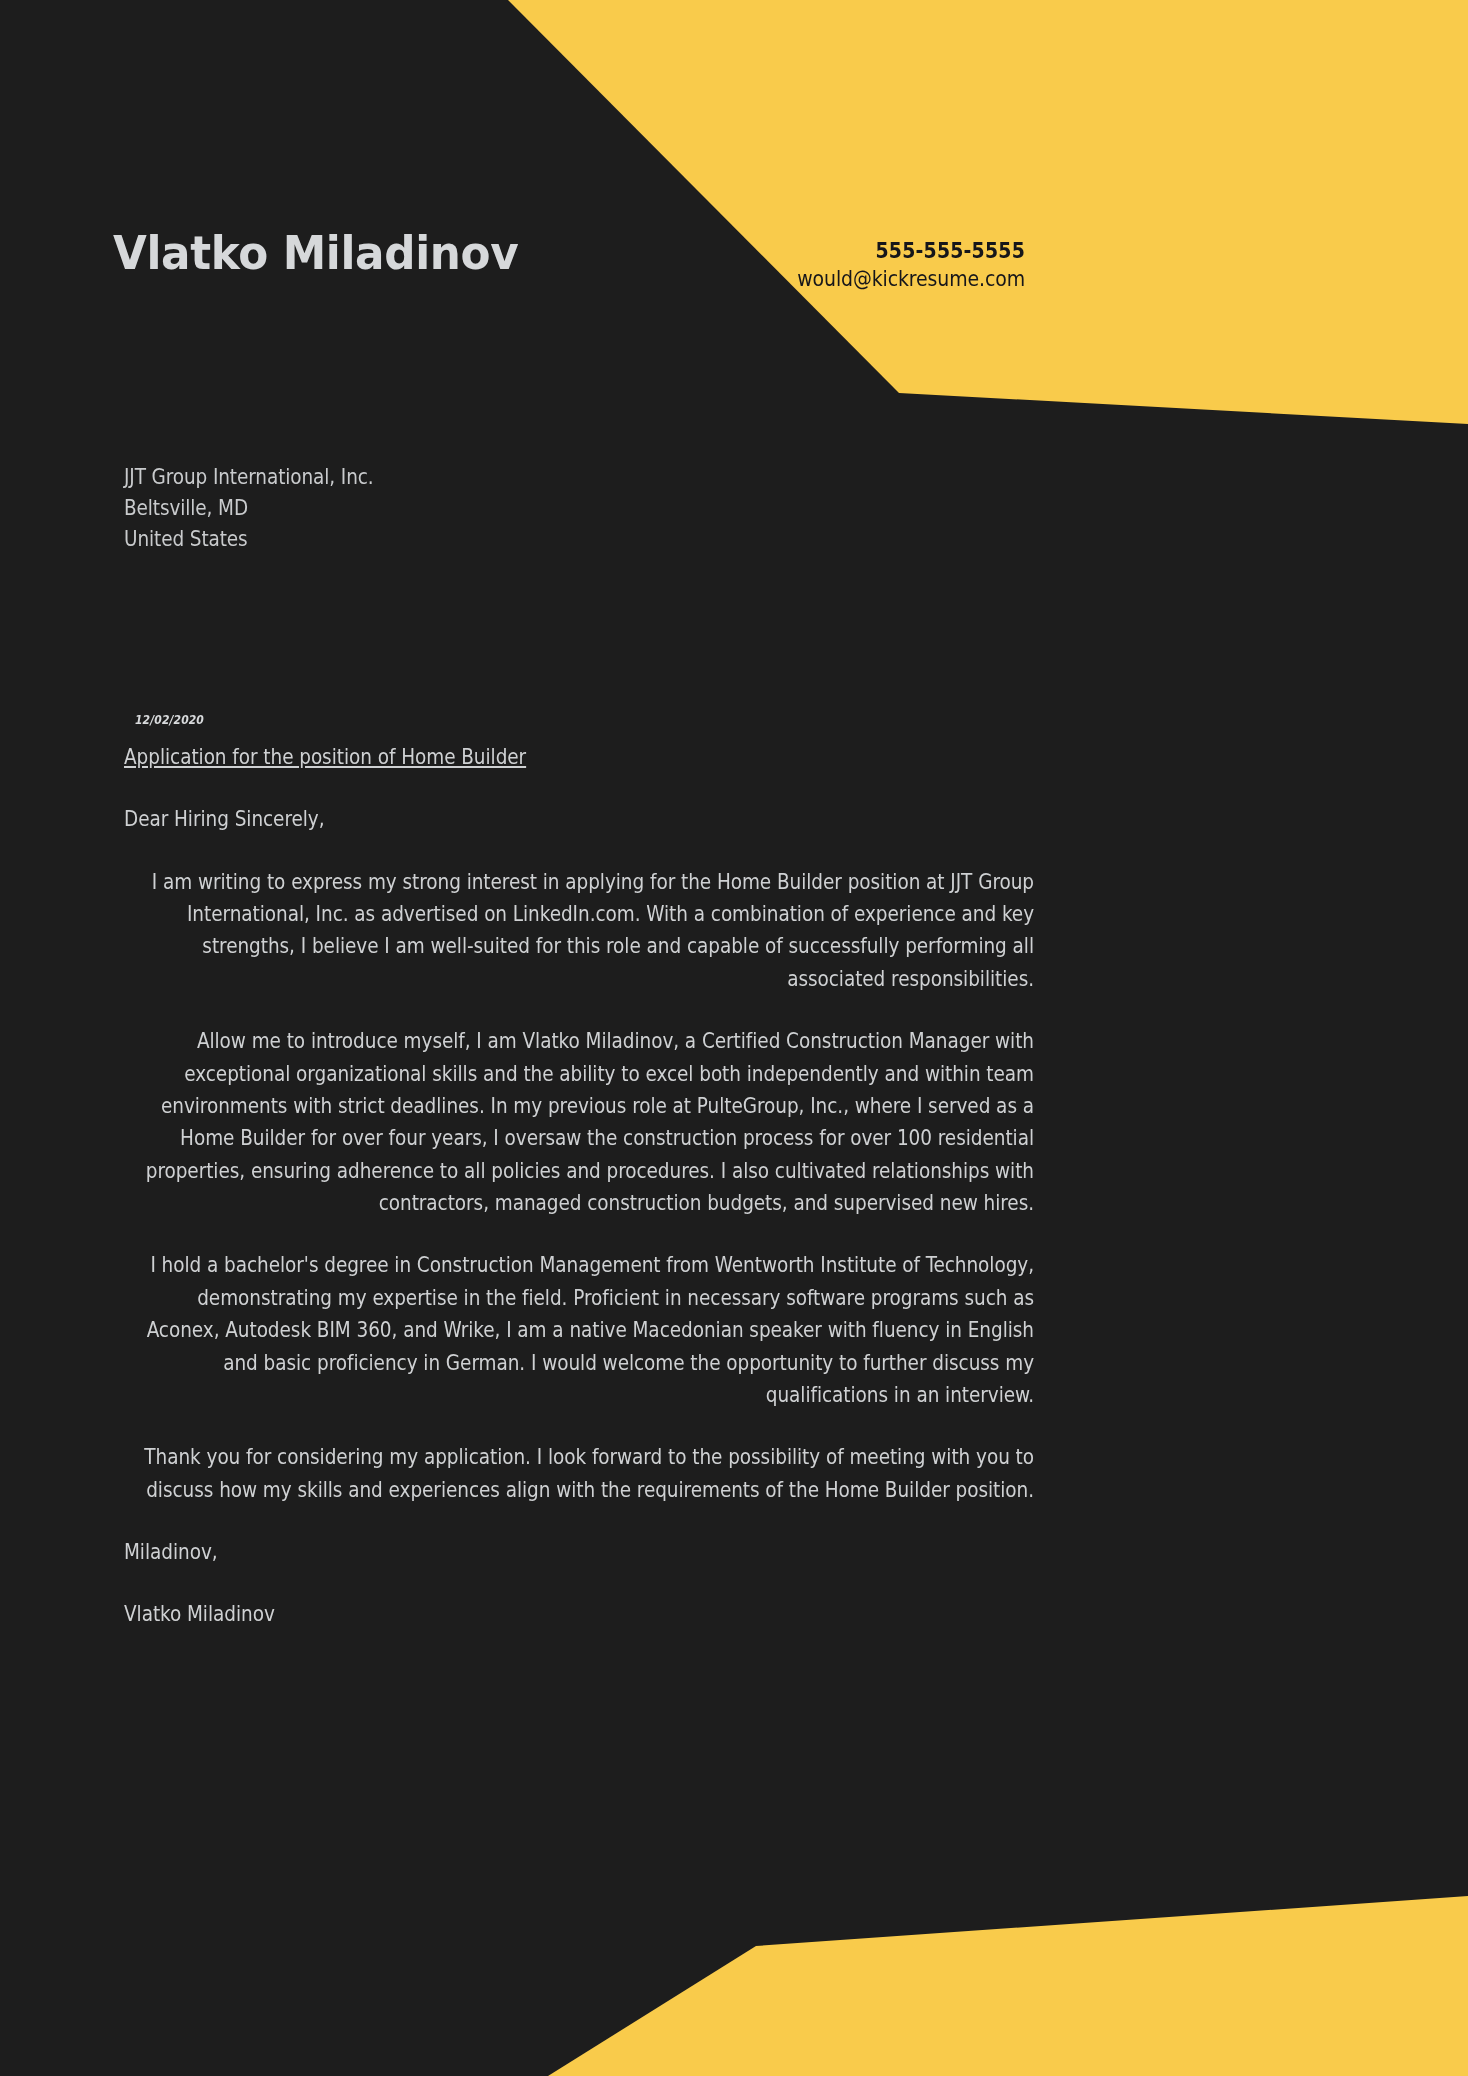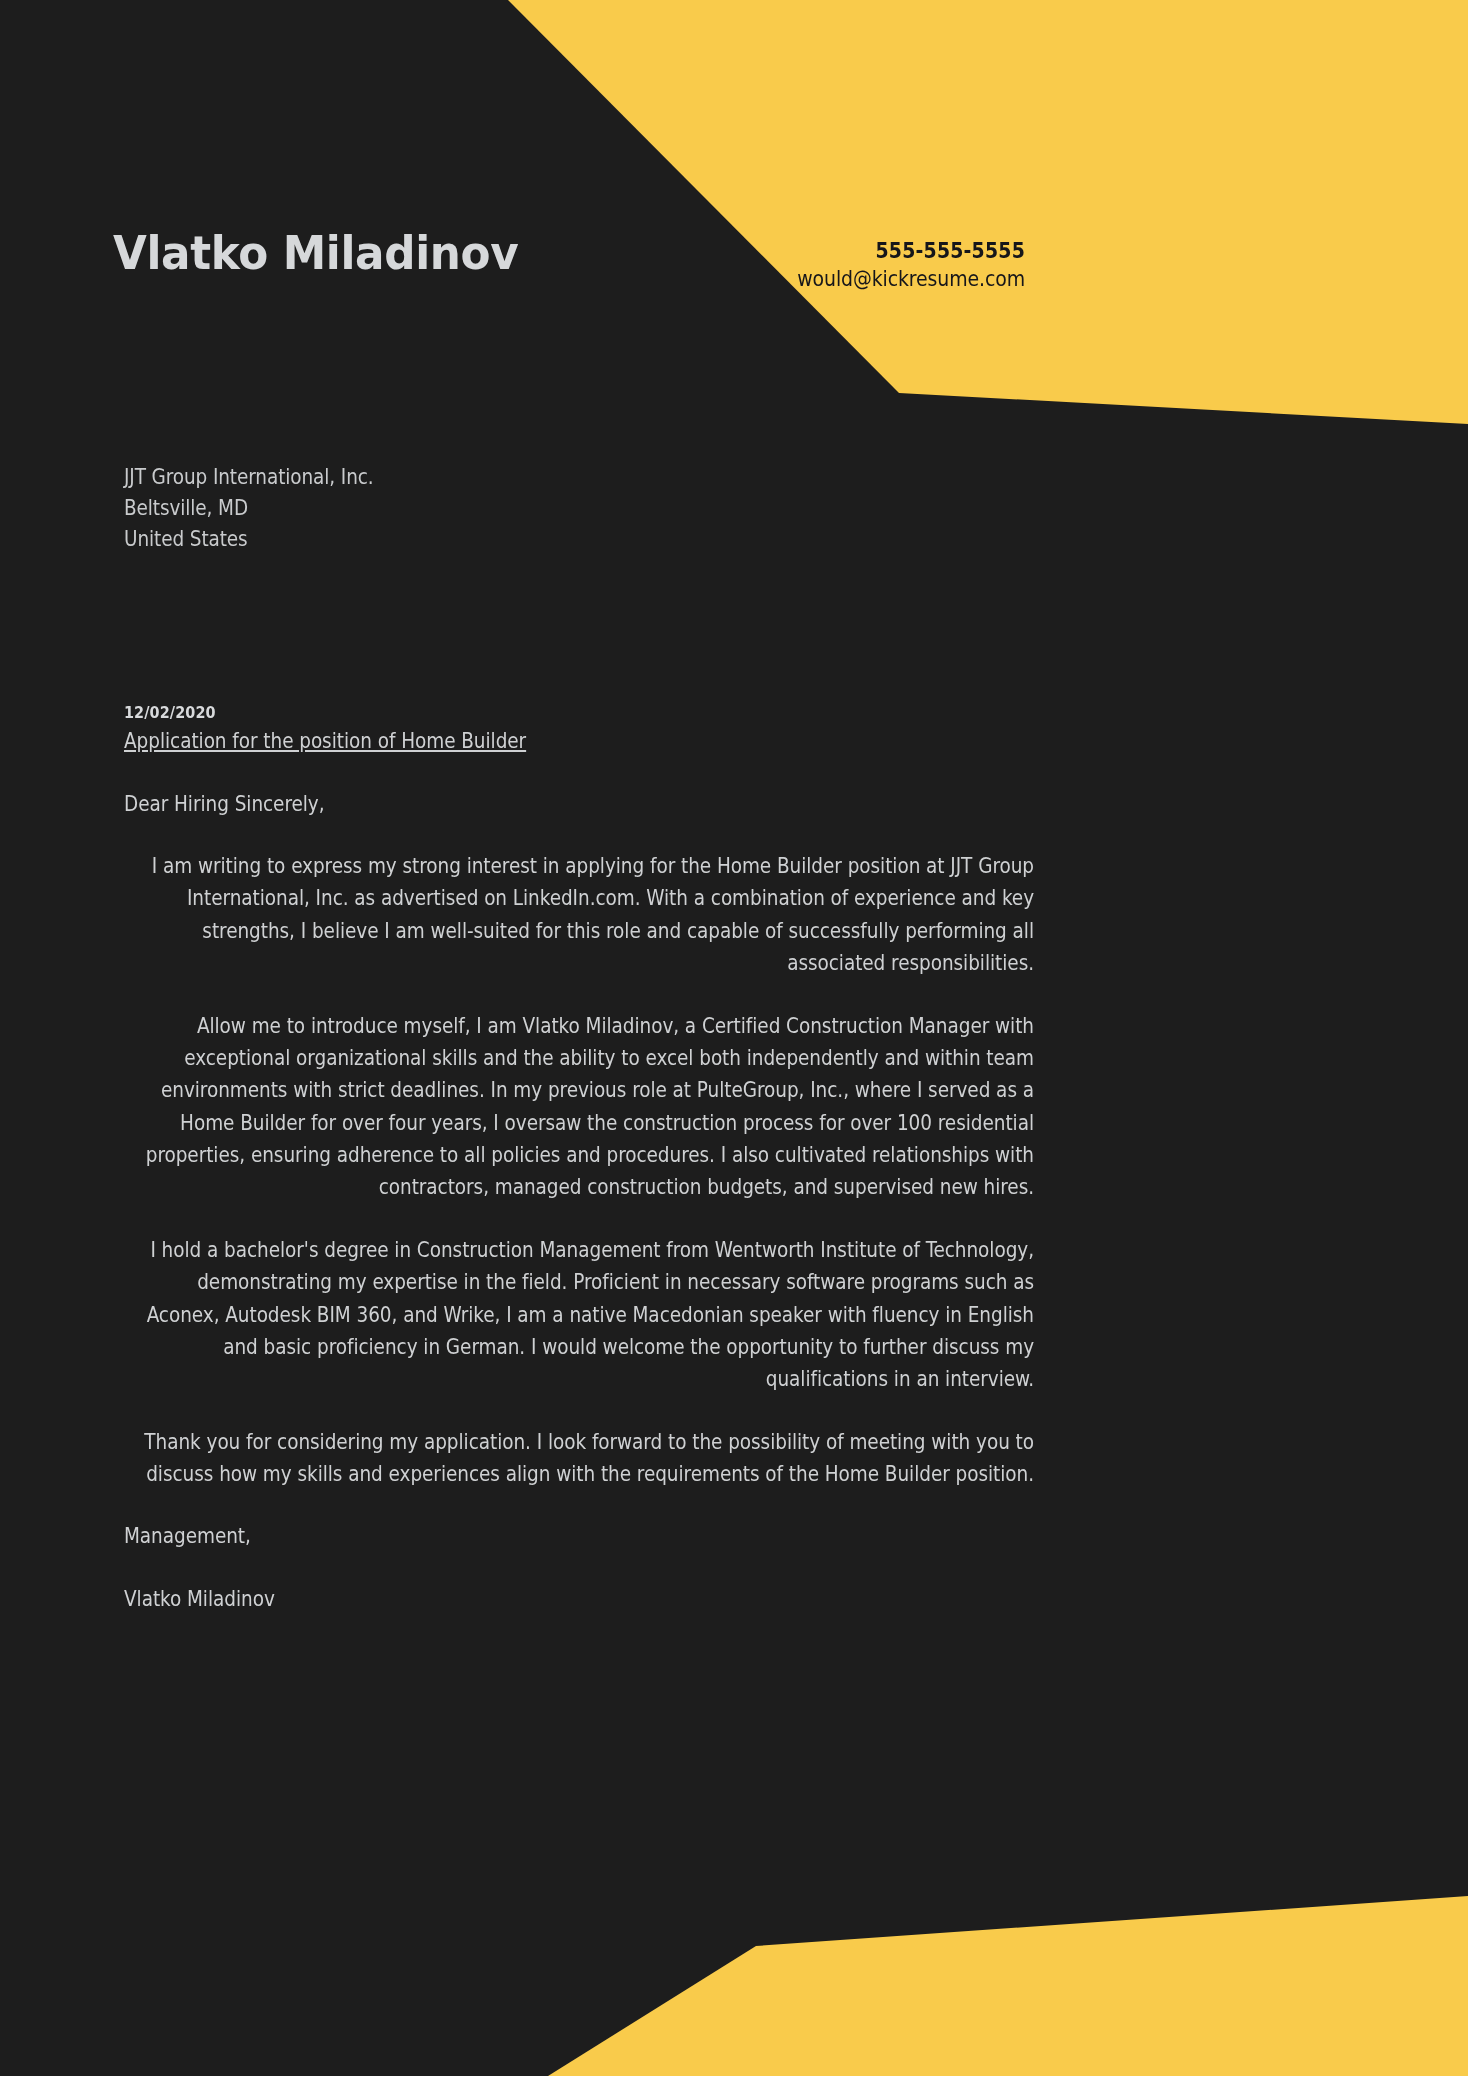--- a/index.html
+++ b/index.html
@@ -83,24 +83,25 @@
     left: 124px;
     top: 700px;
     width: 910px;
     color: #cfd1d3;
     font-size: 20.5px;
     line-height: 1.58;
     letter-spacing: -0.05px;
   }
   .letter-date {
     font-weight: 700;
-    font-size: 16px;
+    font-size: 12px;
     letter-spacing: 0.1px;
     color: #d8dadc;
-    margin: 0;
+    margin: 11px;
+    font-style: italic;
   }
   .letter-subject {
     margin: 0 0 0 0;
     text-decoration: underline;
   }
   .letter-salutation {
     margin: 30px 0 0 0;
   }
   .letter-para {
     margin: 30px 0 0 0;
@@ -141,17 +142,17 @@
   <div class="letter-body">
     <p class="letter-date">12/02/2020</p>
     <p class="letter-subject">Application for the position of Home Builder</p>
     <p class="letter-salutation">Dear Hiring Sincerely,</p>
 
     <p class="letter-para">I am writing to express my strong interest in applying for the Home Builder position at JJT Group International, Inc. as advertised on LinkedIn.com. With a combination of experience and key strengths, I believe I am well-suited for this role and capable of successfully performing all associated responsibilities.</p>
     <p class="letter-para">Allow me to introduce myself, I am Vlatko Miladinov, a Certified Construction Manager with exceptional organizational skills and the ability to excel both independently and within team environments with strict deadlines. In my previous role at PulteGroup, Inc., where I served as a Home Builder for over four years, I oversaw the construction process for over 100 residential properties, ensuring adherence to all policies and procedures. I also cultivated relationships with contractors, managed construction budgets, and supervised new hires.</p>
     <p class="letter-para">I hold a bachelor's degree in Construction Management from Wentworth Institute of Technology, demonstrating my expertise in the field. Proficient in necessary software programs such as Aconex, Autodesk BIM 360, and Wrike, I am a native Macedonian speaker with fluency in English and basic proficiency in German. I would welcome the opportunity to further discuss my qualifications in an interview.</p>
     <p class="letter-para">Thank you for considering my application. I look forward to the possibility of meeting with you to discuss how my skills and experiences align with the requirements of the Home Builder position.</p>
 
-    <p class="letter-closing">Management,</p>
+    <p class="letter-closing">Miladinov,</p>
     <p class="letter-signature">Vlatko Miladinov</p>
   </div>
 
 </div>
 
 </body></html>

